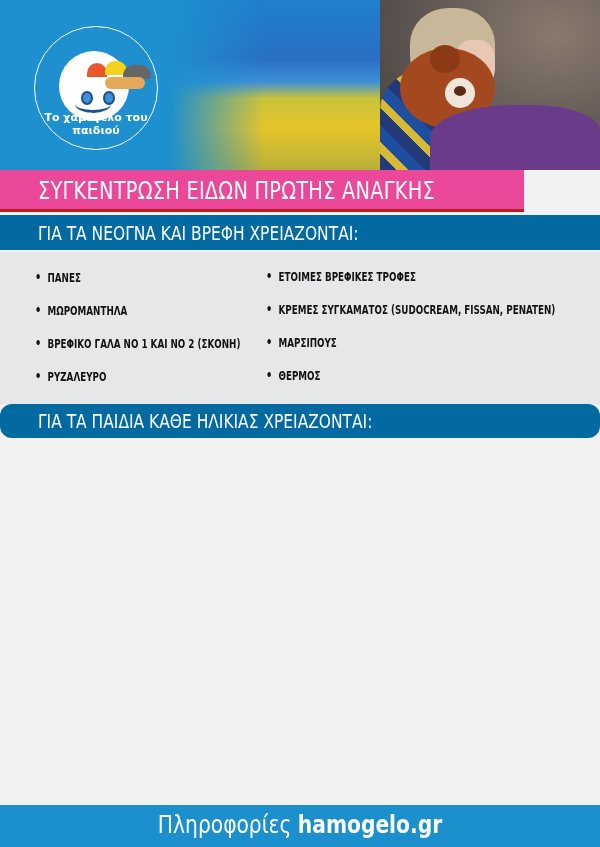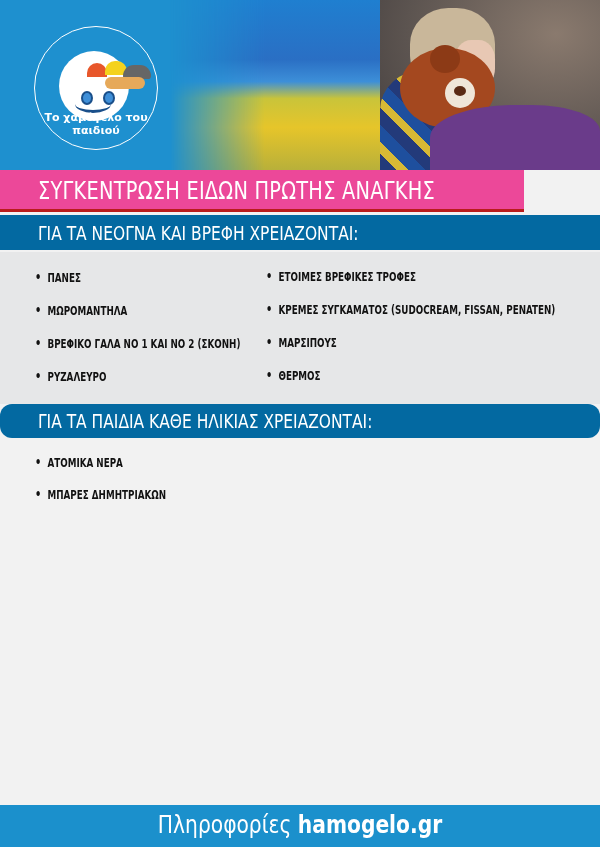--- a/index.html
+++ b/index.html
@@ -92,24 +92,20 @@
     <div class="item" style="left:35px;top:116px;">ΡΥΖΑΛΕΥΡΟ</div>
     <div class="item" style="left:266px;top:16px;">ΕΤΟΙΜΕΣ ΒΡΕΦΙΚΕΣ ΤΡΟΦΕΣ</div>
     <div class="item" style="left:266px;top:49px;">ΚΡΕΜΕΣ ΣΥΓΚΑΜΑΤΟΣ (SUDOCREAM, FISSAN, PENATEN)</div>
     <div class="item" style="left:266px;top:82px;">ΜΑΡΣΙΠΟΥΣ</div>
     <div class="item" style="left:266px;top:115px;">ΘΕΡΜΟΣ</div>
   </div>
 
   <div class="sec-head" style="top:404px;height:34px;border-radius:12px;">
     <span style="top:5px;">ΓΙΑ ΤΑ ΠΑΙΔΙΑ ΚΑΘΕ ΗΛΙΚΙΑΣ ΧΡΕΙΑΖΟΝΤΑΙ:</span>
   </div>
-  <div class="sec-body" style="top:438px;height:79px;background:#f2f2f2;">
-    <div class="item" style="left:35px;top:16px;">ΑΤΟΜΙΚΑ ΝΕΡΑ</div>
-    <div class="item" style="left:35px;top:48px;">ΜΠΑΡΕΣ ΔΗΜΗΤΡΙΑΚΩΝ</div>
-  </div>
 
 
   <div class="footer">
     <div class="footer-inner">
       <span>Πληροφορίες</span>
       <b>hamogelo.gr</b>
     </div>
   </div>
 </div>
 

